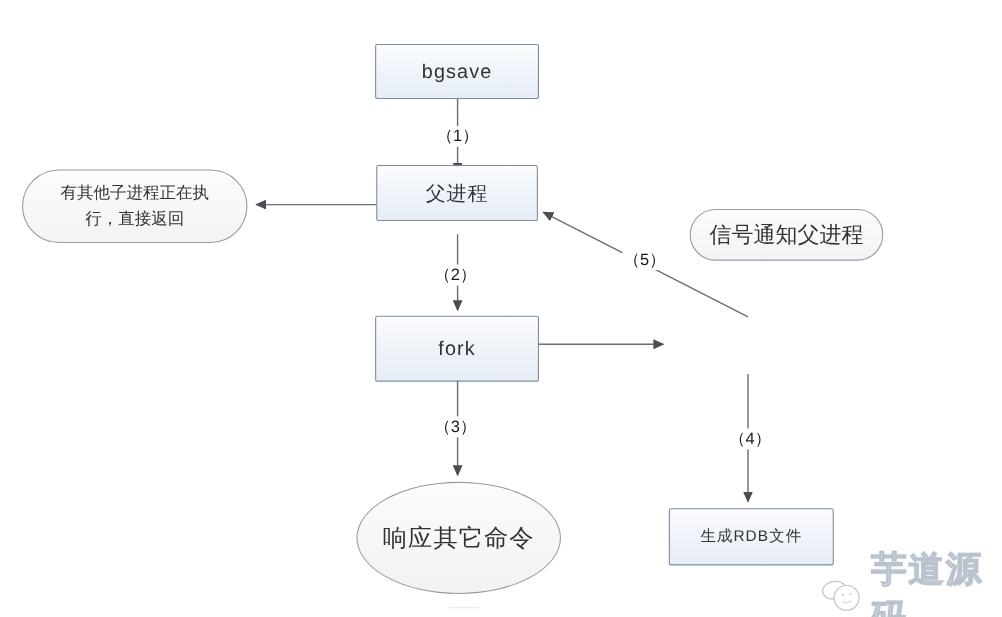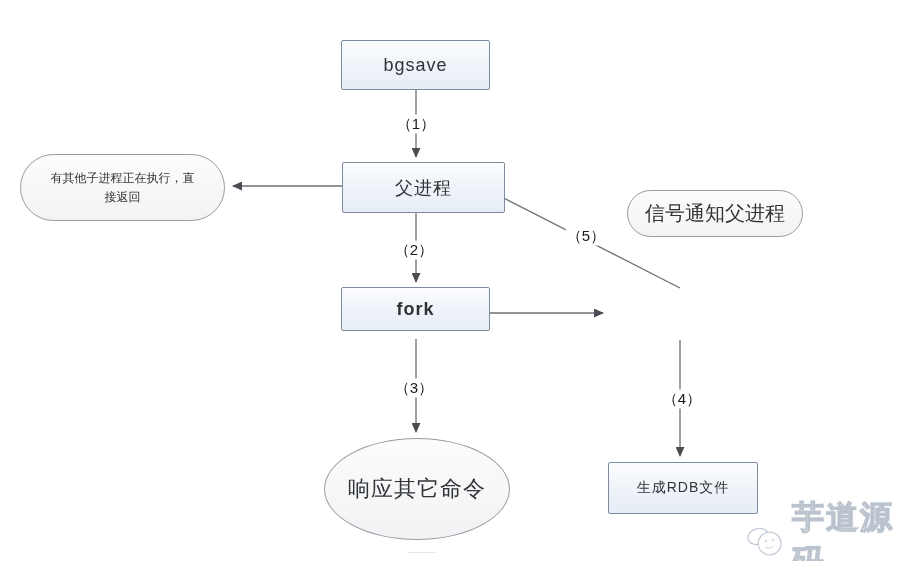--- a/index.html
+++ b/index.html
@@ -21,21 +21,21 @@
   .rect{
     border:1.6px solid #7e8b9d;
     background:linear-gradient(to bottom,#fbfcfe 0%,#eef3f9 55%,#e7edf5 100%);
     border-radius:2px;
     font-size:18px;
     letter-spacing:1px;
   }
   .stadium{
     border:1.6px solid #979ca3;
     background:linear-gradient(to bottom,#fcfcfd 0%,#f2f3f4 100%);
-    font-size:12px;
+    font-size:15px;
     color:#333;
   }
   .ellipse{
     border:1.6px solid #979ca3;
     background:linear-gradient(to bottom,#fcfcfd 0%,#f1f2f3 100%);
     border-radius:50%;
     font-size:22px;
     letter-spacing:1px;
   }
   .edge-label{
@@ -82,29 +82,29 @@
     <path d="M490,313 L603,313" stroke="#6b6f75" stroke-width="1.3" fill="none" marker-end="url(#arrow)"></path>
     <path d="M416,339 L416,432" stroke="#6b6f75" stroke-width="1.3" fill="none" marker-end="url(#arrow)"></path>
     <path d="M680,340 L680,456" stroke="#6b6f75" stroke-width="1.3" fill="none" marker-end="url(#arrow)"></path>
     <path d="M680,288 L494,193" stroke="#6b6f75" stroke-width="1.3" fill="none" marker-end="url(#arrow)"></path>
   </svg>
 
   <div class="node rect" style="left:341px;top:40px;width:149px;height:50px;">
     <span>bgsave</span>
   </div>
 
-  <div class="node rect" style="left:342px;top:162px;width:163px;height:51px;">
+  <div class="node rect" style="left:342px;top:150px;width:147px;height:51px;">
     <span>父进程</span>
   </div>
 
   <div class="node stadium" style="left:20px;top:154px;width:205px;height:67px;border-radius:34px;">
     <span class="wrap-text">有其他子进程正在执行，直接返回</span>
   </div>
 
-  <div class="node rect" style="left:341px;top:287px;width:149px;height:44px;font-weight:bold;">
+  <div class="node rect" style="left:341px;top:287px;width:149px;height:60px;">
     <span>fork</span>
   </div>
 
 
   <div class="node stadium" style="left:627px;top:190px;width:176px;height:47px;border-radius:24px;font-size:20px;">
     <span>信号通知父进程</span>
   </div>
 
   <div class="node ellipse" style="left:324px;top:438px;width:186px;height:102px;">
     <span>响应其它命令</span>

